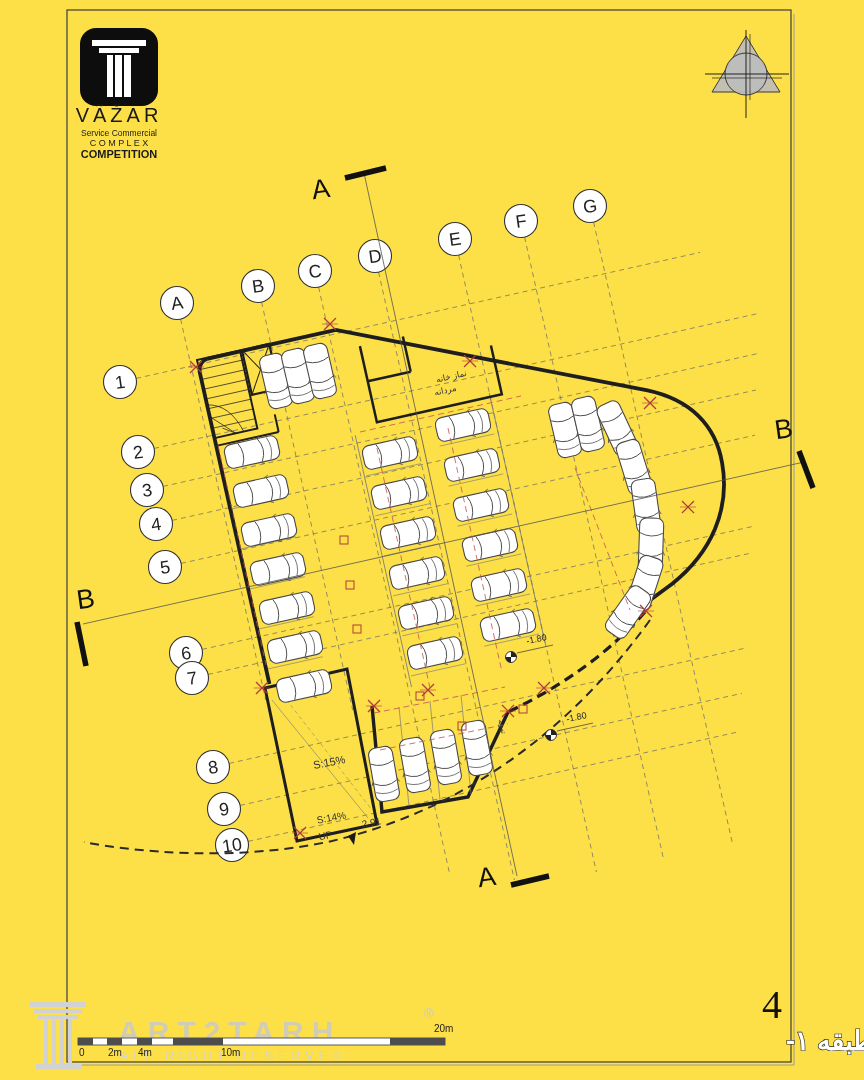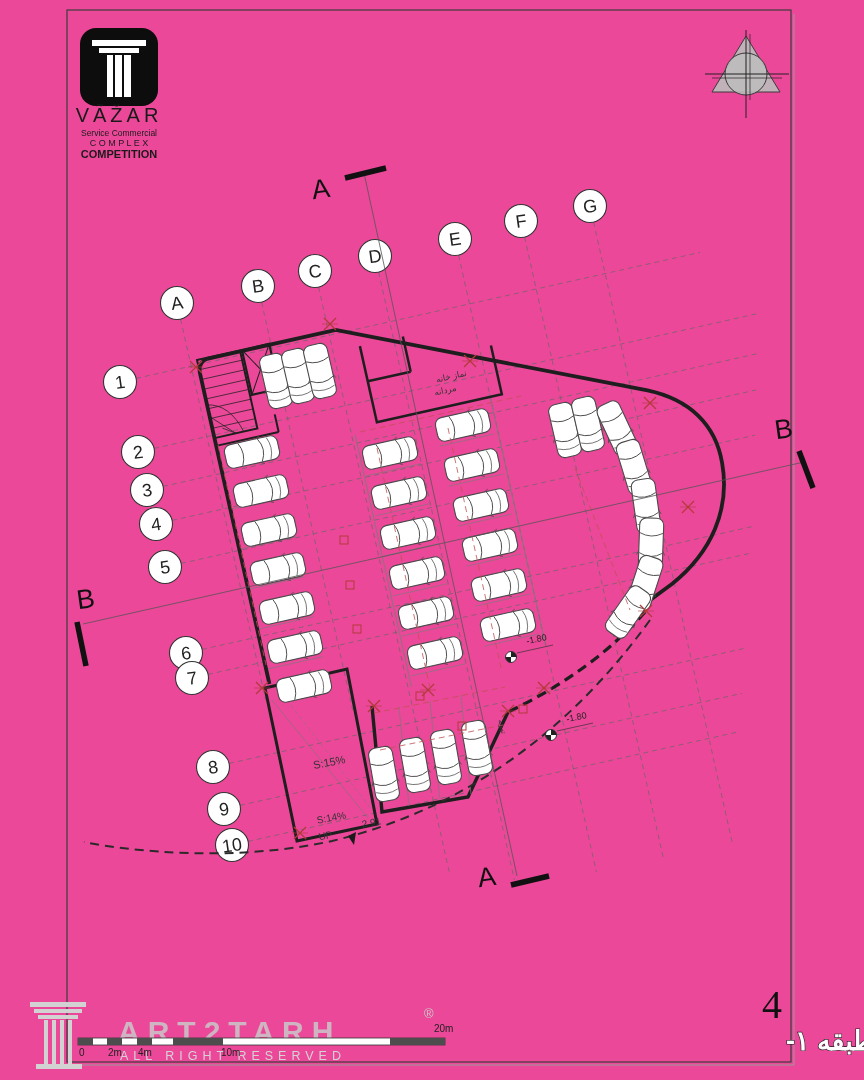--- a/index.html
+++ b/index.html
@@ -1,16 +1,16 @@
 <!DOCTYPE html>
 <html><head>
 <meta charset="utf-8">
 <style>
   html,body{margin:0;padding:0;background:#fff;}
-  #sheet{position:relative;width:864px;height:1080px;background:#ec4899;overflow:hidden;
+  #sheet{position:relative;width:864px;height:1080px;background:#fde047;overflow:hidden;
          font-family:"Liberation Sans",sans-serif;}
   svg text{user-select:none;}
   .bubble-text{font-family:"Liberation Sans",sans-serif;fill:#222;}
   .wall{stroke:#1e1e1e;fill:none;}
   .car-stroke{stroke:#4a4a4a;fill:#fff;}
 </style>
 </head>
 <body>
 
 <div id="sheet">

